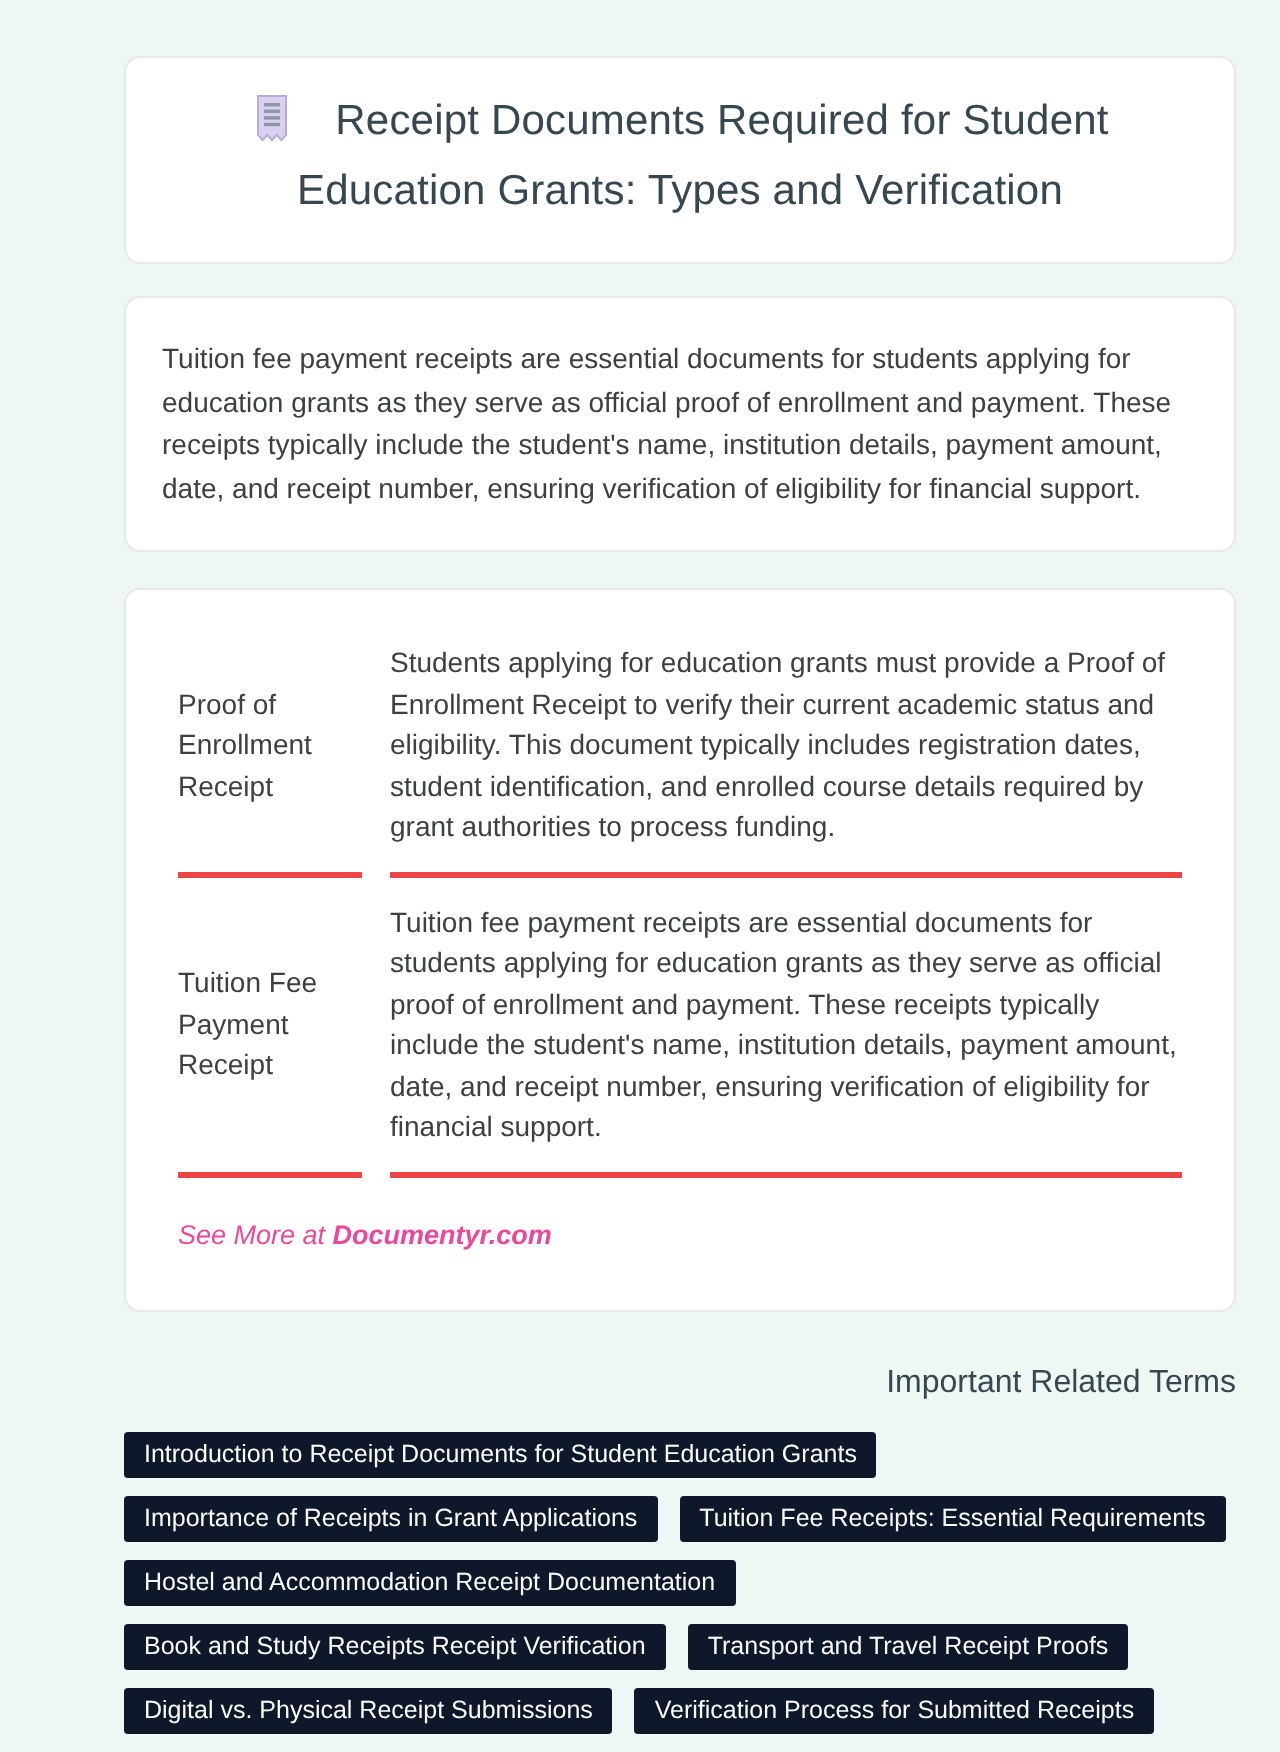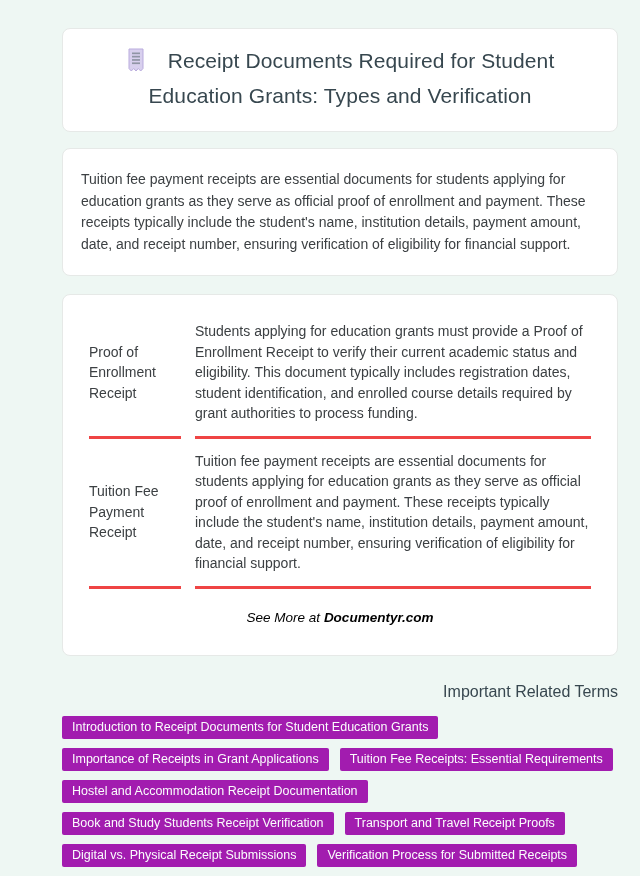--- a/index.html
+++ b/index.html
@@ -58,44 +58,44 @@
     padding: 12px 0;
     font-size: 14px;
     line-height: 20.5px;
     color: #3c4043;
   }
   .doc-table .term-cell {
     display: flex;
     align-items: center;
   }
   .see-more {
-    text-align: center;
+    text-align: left;
     font-style: italic;
     font-size: 13.5px;
-    color: #000000;
+    color: #ec4899;
     margin: 21px 0 14px 0;
   }
   .see-more .brand { font-weight: bold; }
 
   
   .related-heading {
     text-align: right;
     font-size: 16px;
     font-weight: 400;
     color: #37474f;
     margin: 27px 0 15px 0;
   }
   .tags {
     display: flex;
     flex-wrap: wrap;
     gap: 9px 11px;
   }
   .tag {
     display: inline-block;
-    background: #a21caf;
+    background: #0f172a;
     color: #fbfdfd;
     font-size: 12.5px;
     line-height: 13px;
     padding: 5px 10px 5px 10px;
     border-radius: 2px;
     cursor: pointer;
     white-space: nowrap;
   }
 </style>
 </head>
@@ -128,20 +128,20 @@
     </div>
     <p class="see-more"><span>See More at </span><span class="brand">Documentyr.com</span></p>
   </div>
 
   <h2 class="related-heading">Important Related Terms</h2>
   <div class="tags">
     <span class="tag">Introduction to Receipt Documents for Student Education Grants</span>
     <span class="tag">Importance of Receipts in Grant Applications</span>
     <span class="tag">Tuition Fee Receipts: Essential Requirements</span>
     <span class="tag">Hostel and Accommodation Receipt Documentation</span>
-    <span class="tag">Book and Study Students Receipt Verification</span>
+    <span class="tag">Book and Study Receipts Receipt Verification</span>
     <span class="tag">Transport and Travel Receipt Proofs</span>
     <span class="tag">Digital vs. Physical Receipt Submissions</span>
     <span class="tag">Verification Process for Submitted Receipts</span>
 
   </div>
 
 </div>
 
 </body></html>

